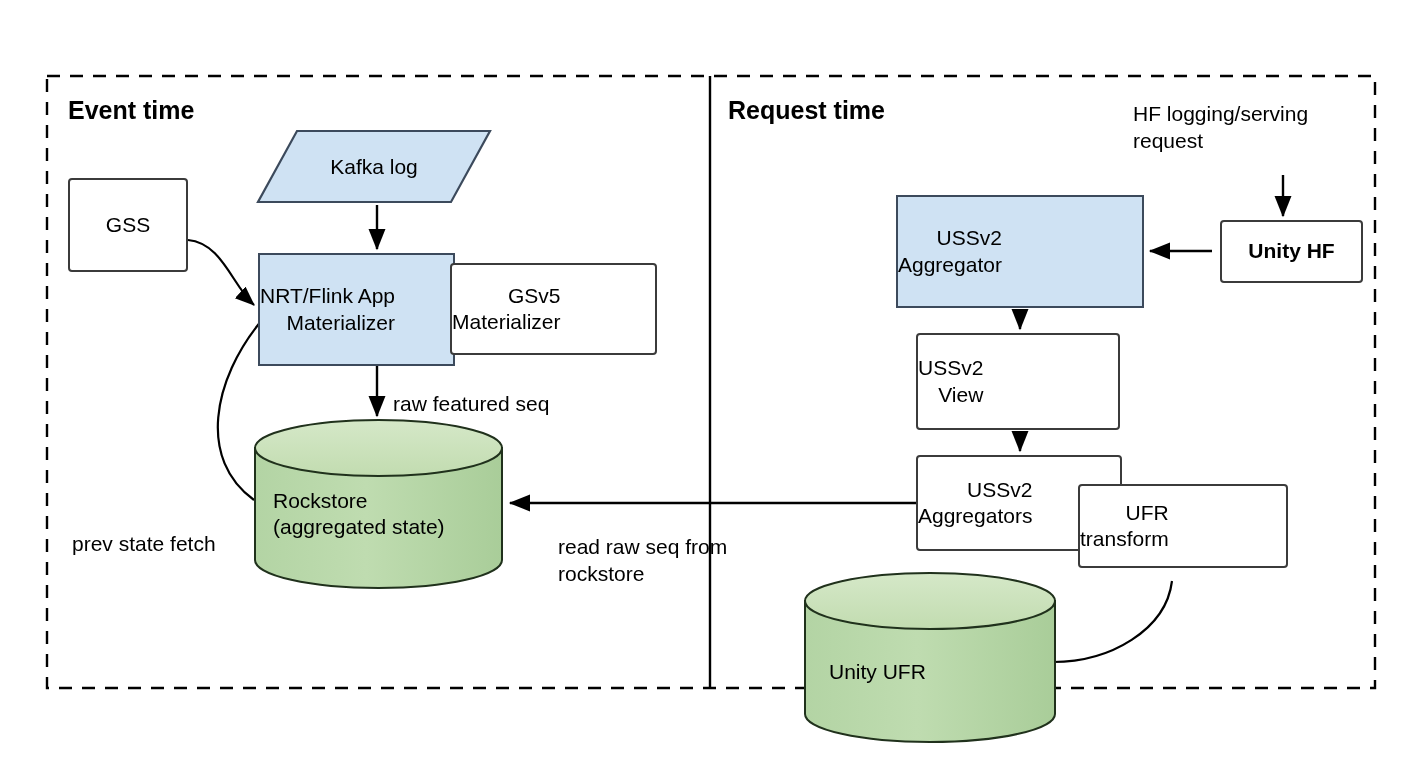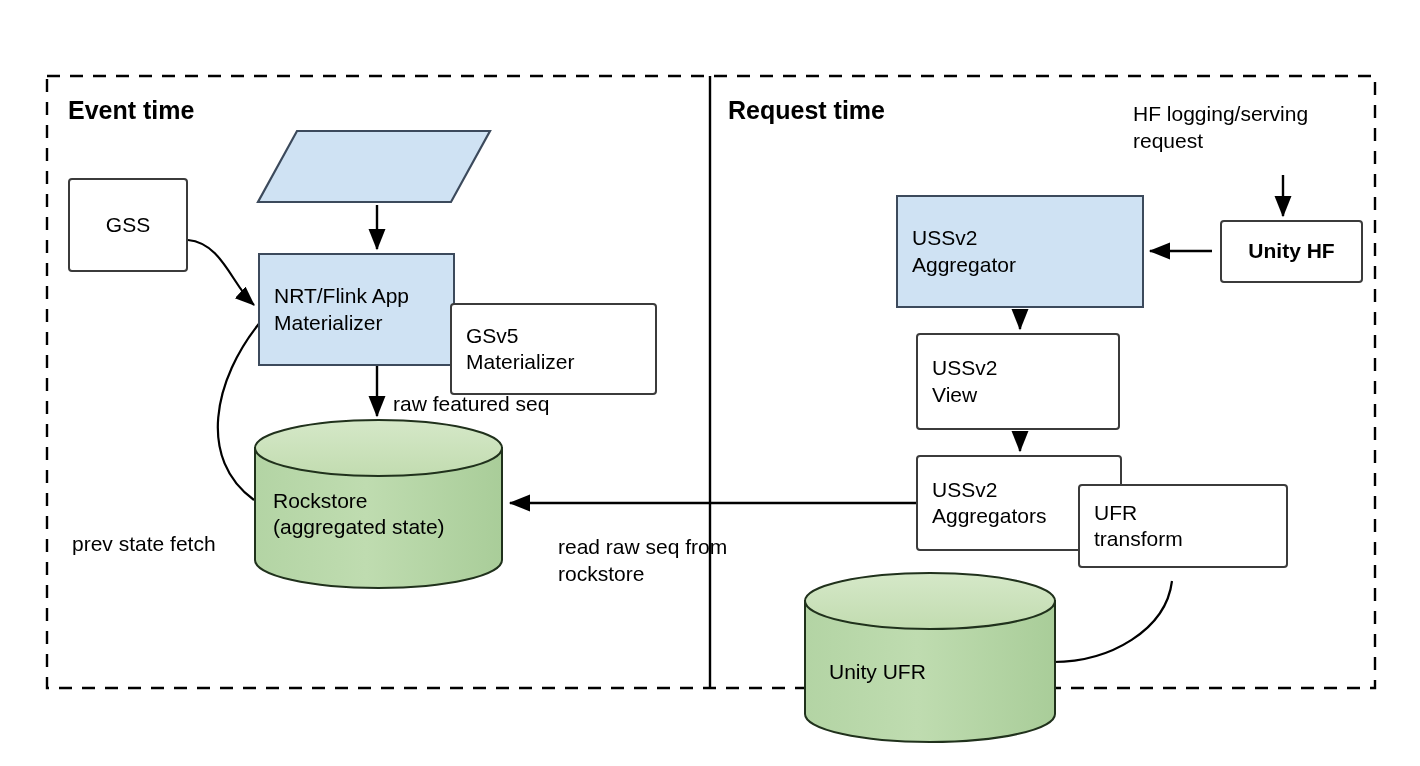--- a/index.html
+++ b/index.html
@@ -4,21 +4,21 @@
 <style>
   html, body { margin:0; padding:0; background:#ffffff; }
   body { width:1420px; height:766px; font-family:"Liberation Sans", sans-serif; overflow:hidden; }
   #stage { position:relative; width:1420px; height:766px; background:#ffffff; }
   #wires { position:absolute; left:0; top:0; width:1420px; height:766px; }
 
   .panel-title { position:absolute; font-weight:bold; font-size:25px; color:#000; white-space:nowrap;text-align:center; }
 
   .node { position:absolute; box-sizing:border-box; display:flex; align-items:center;
           border:2px solid #3b3b3b; background:#ffffff; color:#000; }
-  .node .txt { padding-left:14px; font-size:21px; line-height:1.25; white-space:pre-line; }
+  .node .txt { font-size:21px; line-height:1.25; white-space:pre-line;text-align:right; }
   .rounded { border-radius:4px; }
   .blue { background:#cfe2f3; border-color:#3c4a5c; }
   .center .txt { width:100%; text-align:center; padding-left:0; }
 
   .cyl { position:absolute; }
   .cyl .lbl { position:absolute; font-size:21px; line-height:1.25; white-space:pre-line; color:#000; }
 
   .edge-lbl { position:absolute; font-size:21px; line-height:1.3; color:#000; white-space:pre-line; }
 </style>
 </head>
@@ -79,27 +79,31 @@
     <polygon points="297,131 490,131 451,202 258,202" fill="#cfe2f3" stroke="#3c4a5c" stroke-width="2.2"></polygon>
   </svg>
 
   <div class="panel-title" style="left:68px; top:96px;">Event time</div>
   <div class="panel-title" style="left:728px; top:96px;">Request time</div>
 
   <div class="node rounded center" style="left:68px; top:178px; width:120px; height:94px;">
     <span class="txt">GSS</span>
   </div>
 
+  <div style="position:absolute; left:258px; top:131px; width:232px; height:71px;
+              display:flex; align-items:center; justify-content:center; font-size:21px;">
+    <span>Kafka log</span>
+  </div>
 
   <div class="node blue" style="left:258px; top:253px; width:197px; height:113px;">
     <span class="txt">NRT/Flink App
 Materializer</span>
   </div>
 
-  <div class="node rounded" style="left:450px; top:263px; width:207px; height:92px;margin-top:40px;">
+  <div class="node rounded" style="left:450px; top:263px; width:207px; height:92px;">
     <span class="txt">GSv5
 Materializer</span>
   </div>
 
   <div class="cyl" style="left:255px; top:420px; width:247px; height:168px;">
     <span class="lbl" style="left:18px; top:68px;">Rockstore
 (aggregated state)</span>
   </div>
 
   <div class="node blue" style="left:896px; top:195px; width:248px; height:113px;">

